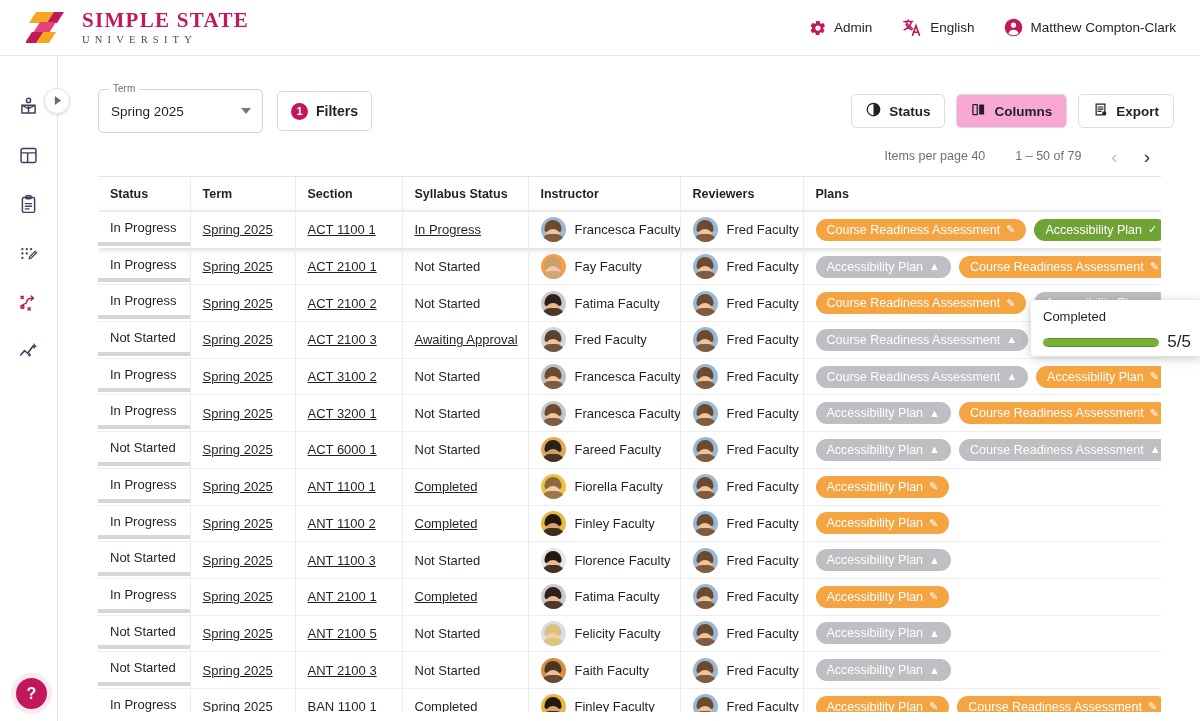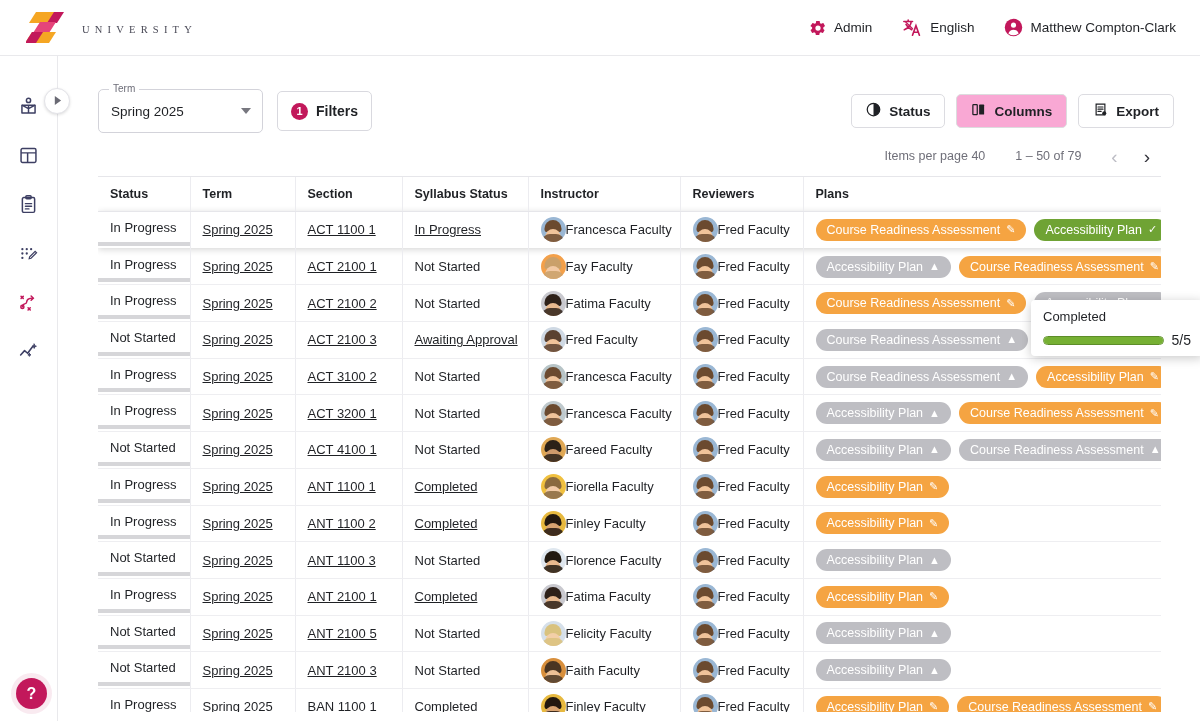--- a/index.html
+++ b/index.html
@@ -182,21 +182,21 @@
   .prog-track {
     position: absolute; left: -12px; bottom: 2px; width: 92px; height: 4px;
     background: #d6d6d9; border-radius: 0;
   }
   .prog-fill { height: 4px; background: #c2185b; }
 
   .lnk { color: #1f2125; text-decoration: underline; cursor: pointer; }
   .plain { color: #1f2125; }
 
   
-  .person { display: flex; align-items: center; }
+  .person { display: flex; align-items: center; gap: 9px; }
   .avatar {
     width: 25px; height: 25px; border-radius: 50%; flex: none;
     overflow: hidden; position: relative;
   }
   .av-face {
     position: absolute; left: 50%; bottom: -2px; transform: translateX(-50%);
     width: 15px; height: 15px; border-radius: 50% 50% 45% 45%;
   }
   .av-hair {
     position: absolute; left: 50%; top: 3px; transform: translateX(-50%);
@@ -226,37 +226,38 @@
     box-shadow: 0 2px 11px rgba(0,0,0,.22);
     padding: 9px 12px; z-index: 40;
   }
   .tt-title { font-size: 13px; color: #1f2125; }
   .tt-row { display: flex; align-items: center; gap: 8px; margin-top: 8px; }
   .tt-track {
     flex: 1; height: 9px; border-radius: 5px;
     border: 1px solid #5d8d29; background: #fff; overflow: hidden;
   }
   .tt-fill { height: 100%; background: #76b033; }
-  .tt-frac { font-size: 14px; color: #1f2125; }
+  .tt-frac { font-size: 17px; color: #1f2125; }
 </style>
 </head>
 <body>
 
 <div class="header">
   <div class="logo-wrap">
     <div class="logo-mark">
       <svg width="44" height="36" viewBox="0 0 44 36">
         <polygon points="10,2 34,2 27,13 3,13" fill="#f5a623"></polygon>
         <polygon points="28,2 38,2 31,13 21,13" fill="#c2185b"></polygon>
         <polygon points="14,12 30,12 23,23 7,23" fill="#e5447a"></polygon>
         <polygon points="6,22 30,22 23,33 -1,33" fill="#f5a623"></polygon>
         <polygon points="6,22 17,22 10,33 -1,33" fill="#c2185b"></polygon>
       </svg>
     </div>
     <div class="logo-text">
+      <div class="logo-title">SIMPLE STATE</div>
       <div class="logo-sub">UNIVERSITY</div>
     </div>
   </div>
 
   <div class="header-right">
     <div class="hdr-item">
       <span class="hdr-ico">
         <svg width="18" height="18" viewBox="0 0 24 24" fill="currentColor">
           <path d="M19.1 12.9c0-.3.1-.6.1-.9s0-.6-.1-.9l2-1.6c.2-.1.2-.4.1-.6l-1.9-3.3c-.1-.2-.4-.3-.6-.2l-2.4 1c-.5-.4-1-.7-1.6-.9l-.4-2.5c0-.2-.2-.4-.5-.4h-3.8c-.2 0-.4.2-.5.4l-.4 2.5c-.6.2-1.1.6-1.6.9l-2.4-1c-.2-.1-.5 0-.6.2L2.1 8.9c-.1.2-.1.5.1.6l2 1.6c0 .3-.1.6-.1.9s0 .6.1.9l-2 1.6c-.2.1-.2.4-.1.6l1.9 3.3c.1.2.4.3.6.2l2.4-1c.5.4 1 .7 1.6.9l.4 2.5c.1.2.3.4.5.4h3.8c.2 0 .4-.2.5-.4l.4-2.5c.6-.2 1.1-.6 1.6-.9l2.4 1c.2.1.5 0 .6-.2l1.9-3.3c.1-.2.1-.5-.1-.6l-2-1.6zM12 15.5A3.5 3.5 0 1 1 12 8.5a3.5 3.5 0 0 1 0 7z"></path>
         </svg>
@@ -734,21 +735,21 @@
         <span class="status-txt">Not Started</span>
         <span class="prog-track">
           <span class="prog-fill" style="width:0%"></span>
         </span>
       </div>
     </td>
     <td class="c-term">
       <span class="lnk">Spring 2025</span>
     </td>
     <td class="c-section">
-      <span class="lnk">ACT 4100 1</span>
+      <span class="lnk">ACT 6000 1</span>
     </td>
     <td class="c-syll">
       <span class="plain">Not Started</span>
     </td>
     <td class="c-instr">
       <span class="person">
                 <span class="avatar" style="background:#e0a855">
     <span class="av-hair" style="background:#2c2118"></span>
     <span class="av-face" style="background:#cf9a6c"></span>
     <span class="av-body" style="background:#2c2118;opacity:.85"></span>

